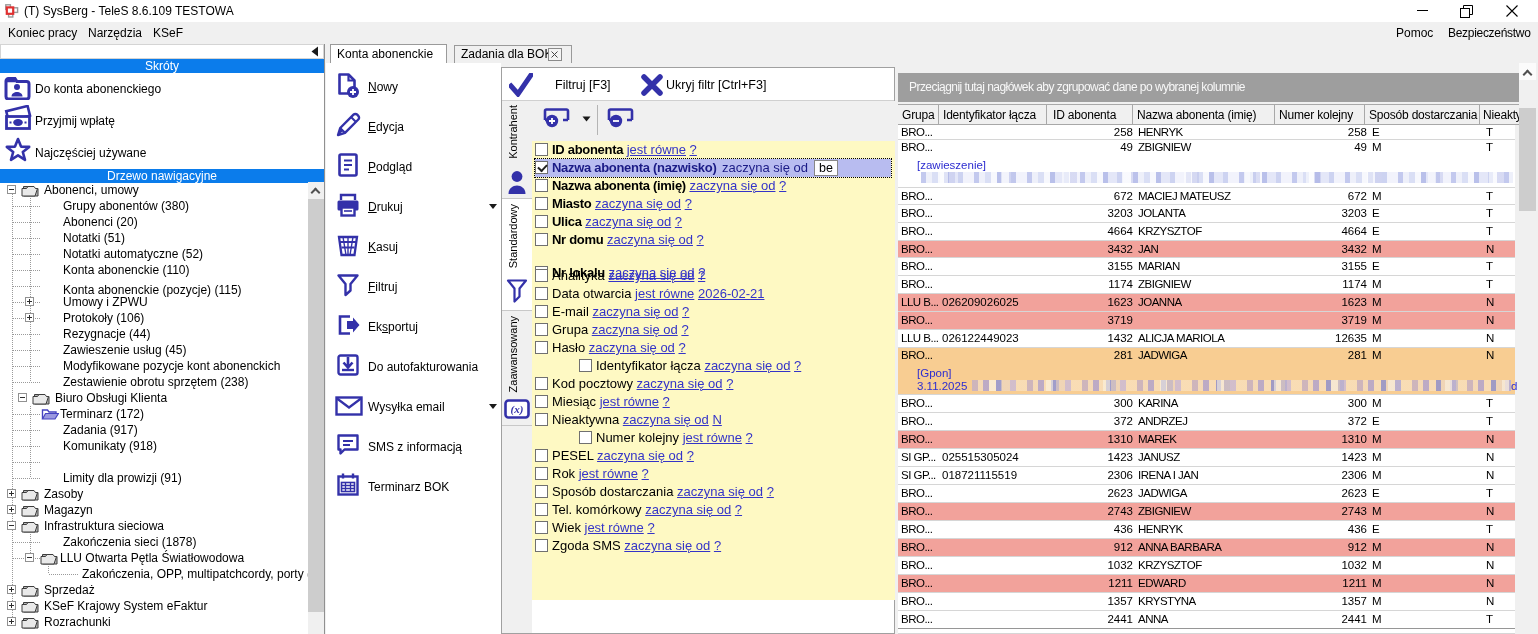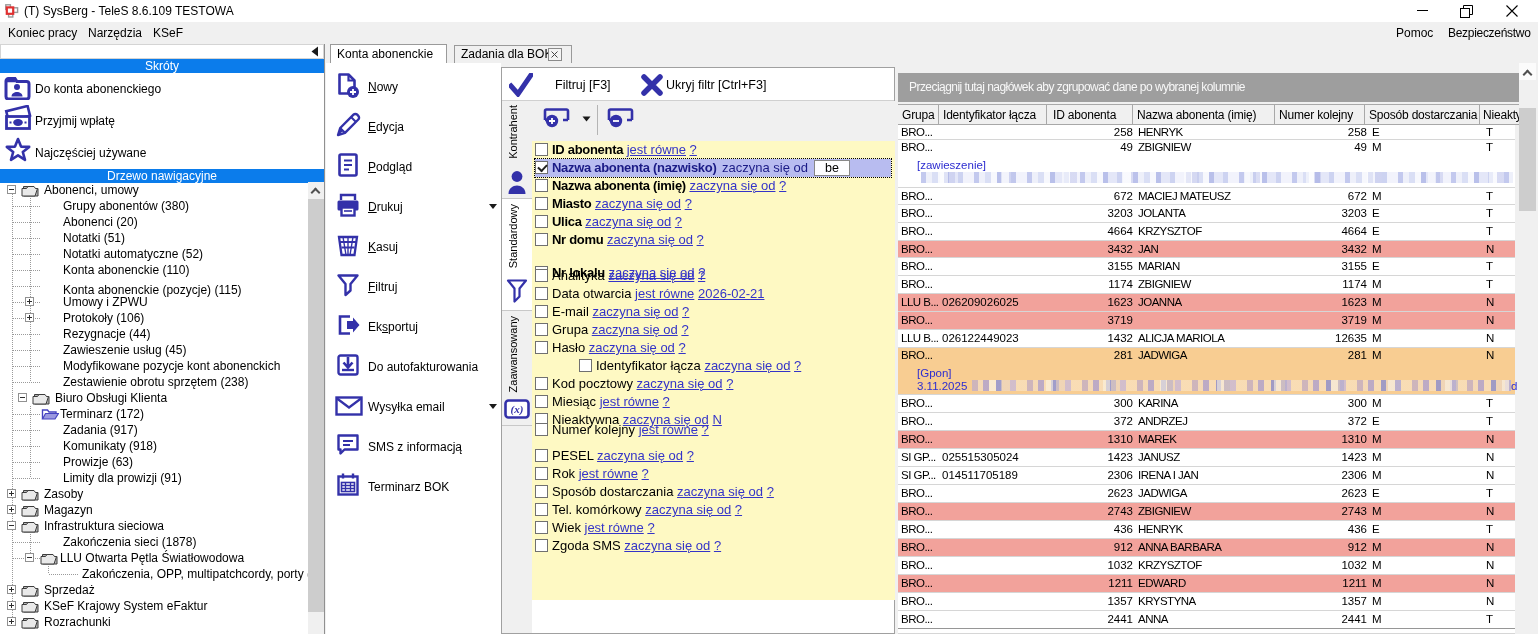--- a/index.html
+++ b/index.html
@@ -36,21 +36,21 @@
 .vtab .txt { position:absolute; left:5px; font-size:11px; writing-mode:vertical-rl; transform:rotate(180deg); white-space:nowrap; }
 #addbar { position:absolute; left:30px; top:33px; width:363px; height:40px; background:#f0f0f0; }
 #flist { position:absolute; left:30px; top:73px; width:363px; height:459px; background:#fef9c3; }
 .frow { position:absolute; left:3px; height:18px; line-height:18px; white-space:nowrap; font-size:13px; }
 .frow b { letter-spacing:-0.3px; }
 .cb { display:inline-block; width:13px; height:13px; background:#fff; border:1px solid #707070; vertical-align:-2px; margin-right:4px; }
 .flink { color:#3434c8; text-decoration:underline; }
 .fsel { background:#b8bcf0; width:356px; outline:1px dotted #000; color:#1b1b86; }
 .fsel b { color:#1b1b86; }
 .selop { color:#1b1b86; margin-left:2px; }
-.editbox { position:absolute; left:279px; top:1px; background:#fdfdff; border:1px solid #888; height:16px; line-height:15px; padding:0 10px; color:#000; font-size:12.5px; }
+.editbox { position:absolute; left:279px; top:1px; background:#fdfdff; border:1px solid #888; height:16px; line-height:15px; padding:0 4px; color:#000; font-size:12.5px; }
 .cbchk { position:relative; }
 .cbchk:after { content:""; position:absolute; left:2px; top:2px; width:7px; height:4px; border-left:2px solid #222; border-bottom:2px solid #222; transform:rotate(-47deg); }
 .mosaic1 { background:repeating-linear-gradient(90deg,rgba(255,255,255,0) 0 19px,rgba(255,255,255,0.55) 19px 27px,rgba(176,182,230,0.4) 27px 34px,rgba(255,255,255,0) 34px 61px),repeating-linear-gradient(90deg,#c3c9ee 0 5px,#eef0fa 5px 11px,#dadff5 11px 17px,#f7f8fd 17px 23px,#b9c0ea 23px 28px,#e4e7f8 28px 37px,#cdd3f1 37px 42px,#f2f3fc 42px 53px); filter:blur(0.4px); }
 .mosaic2 { background:repeating-linear-gradient(90deg,rgba(250,240,220,0) 0 17px,rgba(250,243,226,0.6) 17px 24px,rgba(160,158,208,0.45) 24px 30px,rgba(250,240,220,0) 30px 57px),repeating-linear-gradient(90deg,rgba(203,179,190,0.95) 0 6px,rgba(244,226,206,0.6) 6px 11px,rgba(185,168,200,0.95) 11px 17px,rgba(248,235,214,0.5) 17px 24px,rgba(150,150,202,0.9) 24px 29px,rgba(236,216,198,0.7) 29px 38px,rgba(205,188,210,0.9) 38px 44px,rgba(248,236,214,0.5) 44px 55px); filter:blur(0.4px); }
 .vchev { position:absolute; width:8px; height:8px; }
 .vchev:after { content:""; position:absolute; left:0; top:2px; width:5px; height:5px; border-top:2px solid #505050; border-right:2px solid #505050; transform:rotate(-45deg); }
 #grid { position:absolute; left:897px; top:63px; width:641px; height:571px; background:#f0f0f0; }
 #groupbar { position:absolute; left:1px; top:10px; width:621px; height:29px; background:#9e9e9e; color:#f8f8f8; font-size:12px; letter-spacing:-0.55px; line-height:29px; padding-left:11px; }
 #ghead { position:absolute; left:1px; top:41px; width:621px; height:21px; background:#f0f0f0; border-top:1px solid #a8a8a8; border-bottom:1px solid #a8a8a8; }
 #ghead span { position:absolute; top:3px; font-size:12px; letter-spacing:-0.2px; }
@@ -225,23 +225,20 @@
           <path d="M2.5 12 l3 -5.5 h13 l-3.5 5.5 z" fill="#9a98e0" stroke="#4543c0" stroke-width="1.2"></path>
         </svg>
         <span class="abs" style="left:60px;top:0;">Terminarz (172)</span>
       </div>
 <div class="trow" style="top:240px;left:0;width:308px;">
         <span class="abs" style="left:63px;top:0;">Zadania (917)</span>
       </div>
 <div class="trow" style="top:256px;left:0;width:308px;">
         <span class="abs" style="left:63px;top:0;">Komunikaty (918)</span>
       </div>
-<div class="trow" style="top:272px;left:0;width:308px;">
-        <span class="abs" style="left:63px;top:0;">Prowizje (63)</span>
-      </div>
 <div class="trow" style="top:288px;left:0;width:308px;">
         <span class="abs" style="left:63px;top:0;">Limity dla prowizji (91)</span>
       </div>
 <div class="trow" style="top:304px;left:0;width:308px;">
         <div class="expbox" style="left:7px;top:3px;">
           <i></i>
           <u></u>
         </div>
         <svg class="abs" style="left:21px;top:1px;" width="19" height="14" viewBox="0 0 19 14">
           <path d="M2.5 3.5 h5 l1.5 2 h8 v7.5 h-14.5 z" fill="#b9b9b9" stroke="#3c3c3c" stroke-width="1"></path>
@@ -490,21 +487,21 @@
 <div class="frow" style="top:123px;"><span class="cb"></span><b>Nr lokalu</b> <span class="flink">zaczyna się od</span> <span class="flink">?</span></div>
 <div class="frow" style="top:126px;"><span class="cb"></span>Analityka <span class="flink">zaczyna się od</span> <span class="flink">?</span></div>
 <div class="frow" style="top:144px;"><span class="cb"></span>Data otwarcia <span class="flink">jest równe</span> <span class="flink">2026-02-21</span></div>
 <div class="frow" style="top:162px;"><span class="cb"></span>E-mail <span class="flink">zaczyna się od</span> <span class="flink">?</span></div>
 <div class="frow" style="top:180px;"><span class="cb"></span>Grupa <span class="flink">zaczyna się od</span> <span class="flink">?</span></div>
 <div class="frow" style="top:198px;"><span class="cb"></span>Hasło <span class="flink">zaczyna się od</span> <span class="flink">?</span></div>
 <div class="frow" style="top:216px;padding-left:44px;"><span class="cb"></span>Identyfikator łącza <span class="flink">zaczyna się od</span> <span class="flink">?</span></div>
 <div class="frow" style="top:234px;"><span class="cb"></span>Kod pocztowy <span class="flink">zaczyna się od</span> <span class="flink">?</span></div>
 <div class="frow" style="top:252px;"><span class="cb"></span>Miesiąc <span class="flink">jest równe</span> <span class="flink">?</span></div>
 <div class="frow" style="top:270px;"><span class="cb"></span>Nieaktywna <span class="flink">zaczyna się od</span> <span class="flink">N</span></div>
-<div class="frow" style="top:280px;"><span class="cb"></span>Numer kolejny <span class="flink">jest równe</span> <span class="flink">?</span></div>
+<div class="frow" style="top:288px;margin-left:44px;"><span class="cb"></span>Numer kolejny <span class="flink">jest równe</span> <span class="flink">?</span></div>
 <div class="frow" style="top:306px;"><span class="cb"></span>PESEL <span class="flink">zaczyna się od</span> <span class="flink">?</span></div>
 <div class="frow" style="top:324px;"><span class="cb"></span>Rok <span class="flink">jest równe</span> <span class="flink">?</span></div>
 <div class="frow" style="top:342px;"><span class="cb"></span>Sposób dostarczania <span class="flink">zaczyna się od</span> <span class="flink">?</span></div>
 <div class="frow" style="top:360px;"><span class="cb"></span>Tel. komórkowy <span class="flink">zaczyna się od</span> <span class="flink">?</span></div>
 <div class="frow" style="top:378px;"><span class="cb"></span>Wiek <span class="flink">jest równe</span> <span class="flink">?</span></div>
 <div class="frow" style="top:396px;"><span class="cb"></span>Zgoda SMS <span class="flink">zaczyna się od</span> <span class="flink">?</span></div>
   </div>
 </div>
 <div id="grid">
   <div id="groupbar">Przeciągnij tutaj nagłówek aby zgrupować dane po wybranej kolumnie</div>
@@ -655,21 +652,21 @@
         <span class="ggrp" style="left:3px;">SI GP...</span>
         <span style="left:44px;">025515305024</span>
         <span style="left:146px;width:89px;text-align:right;">1423</span>
         <span class="gname" style="left:240px;">JANUSZ</span>
         <span style="left:355px;width:114px;text-align:right;">1423</span>
         <span style="left:474px;">M</span>
         <span style="left:588px;">N</span>
       </div>
 <div class="grow" style="top:404px;height:18px;line-height:17px;">
         <span class="ggrp" style="left:3px;">SI GP...</span>
-        <span style="left:44px;">014511705189</span>
+        <span style="left:44px;">018721115519</span>
         <span style="left:146px;width:89px;text-align:right;">2306</span>
         <span class="gname" style="left:240px;">IRENA I JAN</span>
         <span style="left:355px;width:114px;text-align:right;">2306</span>
         <span style="left:474px;">M</span>
         <span style="left:588px;">N</span>
       </div>
 <div class="grow" style="top:422px;height:18px;line-height:17px;">
         <span class="ggrp" style="left:3px;">BRO...</span>
         <span style="left:146px;width:89px;text-align:right;">2623</span>
         <span class="gname" style="left:240px;">JADWIGA</span>

